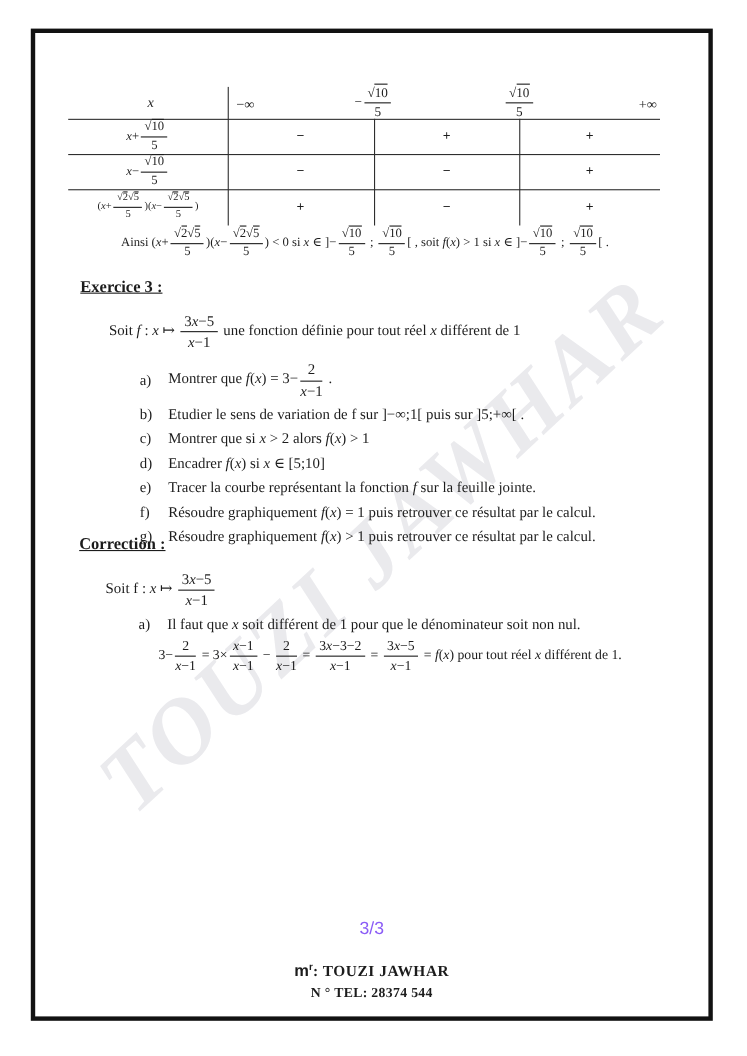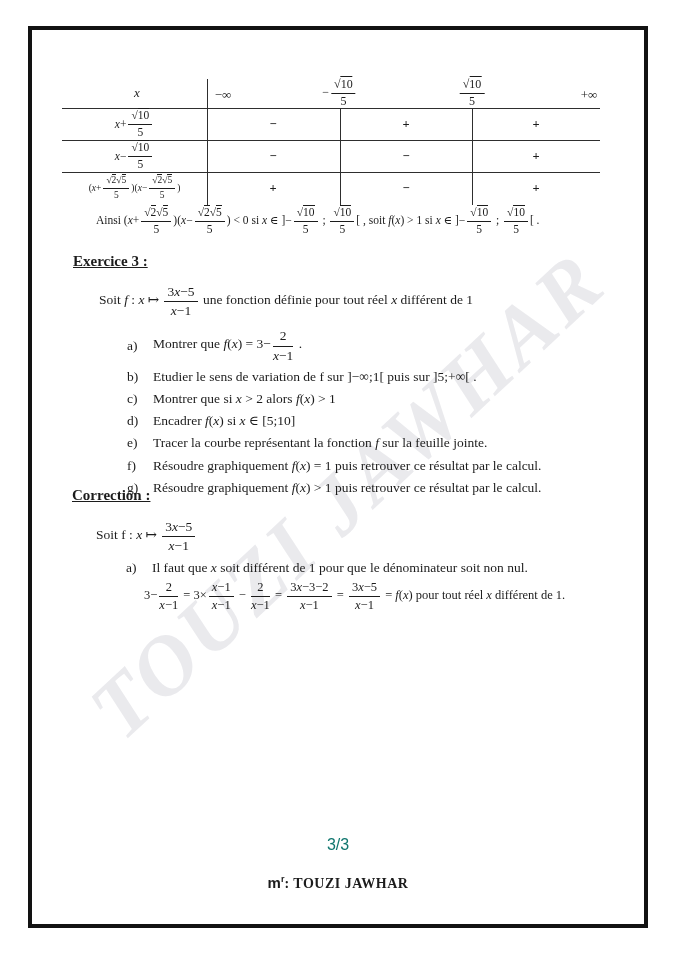--- a/index.html
+++ b/index.html
@@ -40,34 +40,34 @@
   .sign{position:absolute;top:50%;transform:translate(-50%,-50%);font-size:12.5px;font-weight:600;}
   .sg0{left:211px}.sg1{left:344px}.sg2{left:474px}
   
   .frac{display:inline-block;vertical-align:middle;text-align:center;margin:0 2px;line-height:1.12;}
   .frac .num{display:block;border-bottom:1px solid currentColor;padding:0 3px 2px;}
   .frac .den{display:block;padding-top:1px;}
   .sqrt{white-space:nowrap;}
   .sqrt .ov{border-top:1.2px solid currentColor;}
   .it{font-style:italic;}
   
-  .conclusion{position:absolute;left:64px;top:176px;width:534px;font-size:11.5px;z-index:1;}
+  .conclusion{position:absolute;left:78px;top:176px;width:534px;font-size:11.5px;z-index:1;}
   .exercise{position:absolute;left:41px;top:222px;width:552px;font-size:13.5px;line-height:1.28;z-index:1;}
   .sec-title{font-size:15px;font-weight:700;text-decoration:underline;margin:0;display:inline-block;}
   .exercise .intro{margin:13px 0 10px 26px;}
   .item{display:flex;align-items:center;margin:0 0 5px 54px;}
   .ilabel{flex:0 0 26px;width:26px;}
   .itext{flex:1;}
   .correction{position:absolute;left:40px;top:456px;width:552px;font-size:13.5px;line-height:1.3;z-index:1;}
   .correction .intro{margin:13px 0 6px 24px;}
   .correction .item{margin:0 0 4px 54px;}
   .formula{margin:4px 0 0 72px;font-size:12.5px;white-space:nowrap;}
   
   .page-footer{position:absolute;left:0;top:806px;width:100%;text-align:center;z-index:1;}
-  .pagenum{font-size:16px;font-family:"Liberation Sans","DejaVu Sans",sans-serif;color:#0f766e;}
+  .pagenum{font-size:16px;font-family:"Liberation Sans","DejaVu Sans",sans-serif;color:#8b5cf6;}
   .teacher{margin-top:20px;font-size:14px;}
   .tm{font-family:"Liberation Sans","DejaVu Sans",sans-serif;font-weight:700;font-size:15px;}
   .teacher sup{font-family:"Liberation Sans","DejaVu Sans",sans-serif;font-weight:700;font-size:9px;}
   .tn{font-weight:600;letter-spacing:.5px;}
   .tel{font-size:12.5px;font-weight:700;margin-top:2px;letter-spacing:.3px;}
 </style>
 </head>
 <body>
 
 <div class="frame">
@@ -161,15 +161,16 @@
     <div class="item">
       <span class="ilabel">a)</span>
       <span class="itext">Il faut que <span class="it">x</span> soit différent de 1 pour que le dénominateur soit non nul.</span>
     </div>
     <p class="formula">3−<span class="frac"><span class="num">2</span><span class="den"><span class="it">x</span>−1</span></span> = 3×<span class="frac"><span class="num"><span class="it">x</span>−1</span><span class="den"><span class="it">x</span>−1</span></span> − <span class="frac"><span class="num">2</span><span class="den"><span class="it">x</span>−1</span></span> = <span class="frac"><span class="num">3<span class="it">x</span>−3−2</span><span class="den"><span class="it">x</span>−1</span></span> = <span class="frac"><span class="num">3<span class="it">x</span>−5</span><span class="den"><span class="it">x</span>−1</span></span> = <span class="it">f</span>(<span class="it">x</span>)  pour tout réel <span class="it">x</span> différent de 1.</p>
   </section>
 
   <footer class="page-footer">
     <div class="pagenum">3/3</div>
     <div class="teacher"><span class="tm">m</span><sup>r</sup><span class="tn">: TOUZI JAWHAR</span></div>
+    <div class="tel">N ° TEL: 28374 544</div>
   </footer>
 
 </div>
 
 </body></html>

